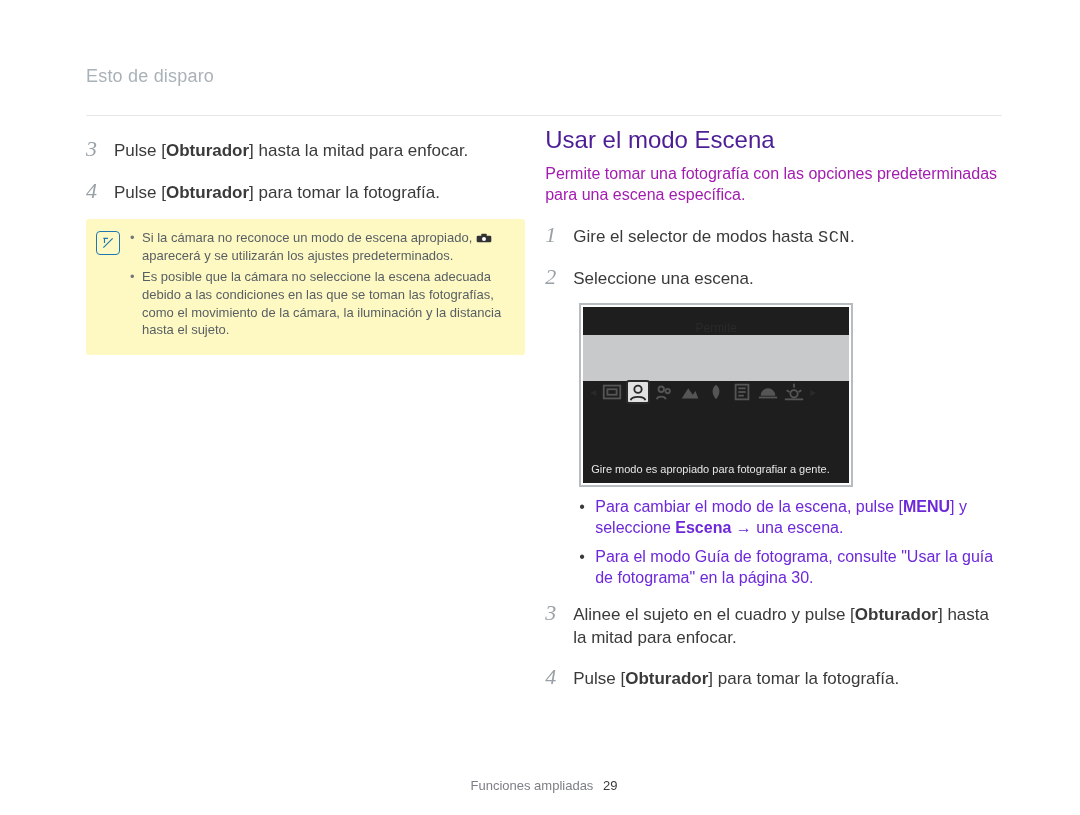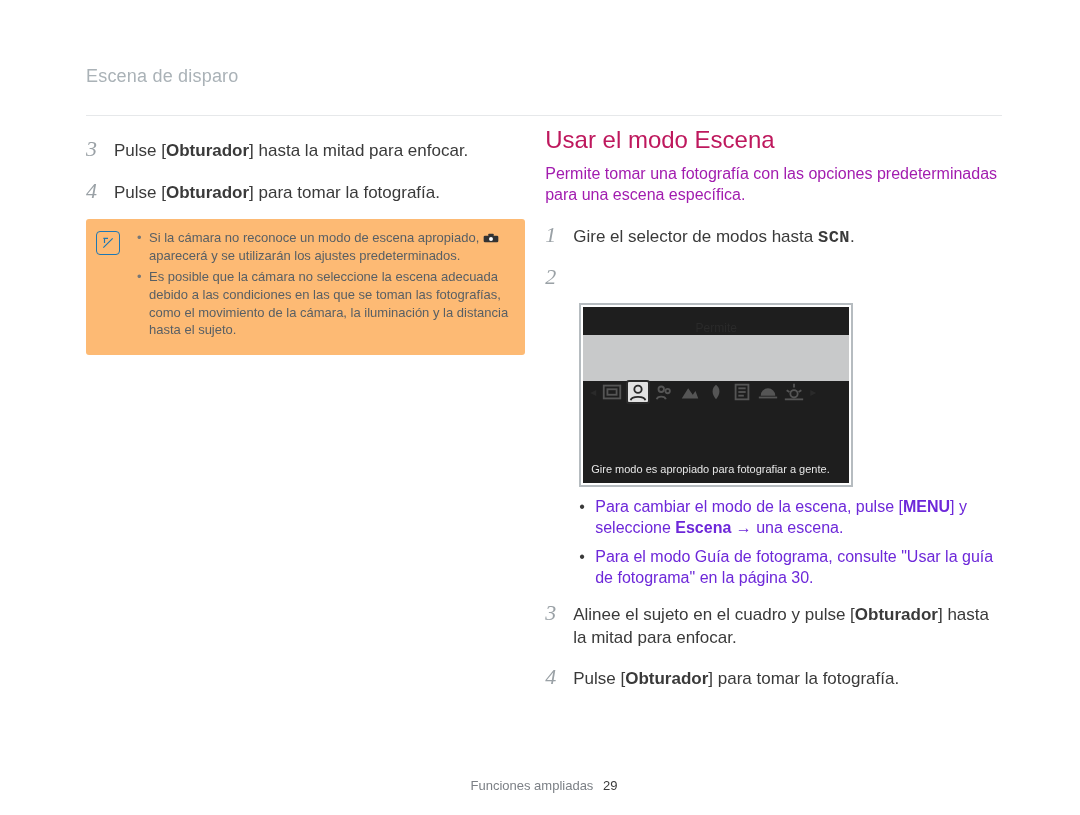--- a/index.html
+++ b/index.html
@@ -55,22 +55,22 @@
     font-style: italic;
     font-size: 22px;
     color: #9aa1a6;
     width: 16px;
     flex: 0 0 auto;
   }
   .step-text { flex: 1; }
   .step-text b { font-weight: 700; }
   .callout {
     display: flex;
-    gap: 17px;
-    background: #fdba74;
+    gap: 10px;
+    background: #fef9c3;
     border-radius: 3px;
     padding: 10px 14px 12px 10px;
     margin-top: 14px;
     font-size: 13px;
     line-height: 1.35;
     color: #585f64;
   }
   .callout-icon {
     width: 22px;
     height: 22px;
@@ -92,33 +92,33 @@
     left: 0; top: 0;
     color: #777;
   }
   .inline-icon {
     display: inline-block;
     width: 16px; height: 12px;
     vertical-align: -1px;
   }
   .section-title {
     font-size: 24px;
-    color: #be185d;
+    color: #4c1d95;
     font-weight: 400;
     margin: -2px 0 10px 0;
   }
   .intro {
     font-size: 16px;
     color: #a21caf;
     line-height: 1.3;
     margin-bottom: 14px;
   }
   .scn {
     font-family: "Courier New", monospace;
-    font-weight: 700;
+    font-weight: 400;
     letter-spacing: 0.5px;
   }
   .lcd {
     width: 274px;
     margin: 6px 0 6px 34px;
     border: 2px solid #b6bcc0;
     background: #ffffff;
     box-sizing: border-box;
   }
   .lcd-inner {
@@ -200,21 +200,21 @@
     font-size: 13px;
     color: #7c8086;
   }
   .footer .pagenum { color: #3a3a3a; margin-left: 6px; }
 </style>
 </head>
 <body>
 
 <div class="page">
 
-  <div class="header-label">Escena de disparo</div>
+  <div class="header-label">Esto de disparo</div>
   <hr class="hr">
 
   <div class="columns">
 
     <div class="col">
 
       <div class="step-line">
         <span class="step-num">3</span>
         <span class="step-text">
           <span>Pulse [</span><b>Obturador</b><span>] hasta la mitad para enfocar.</span>
@@ -258,20 +258,21 @@
 
       <div class="step-line">
         <span class="step-num">1</span>
         <span class="step-text">
           <span>Gire el selector de modos hasta </span><span class="scn">SCN</span><span>.</span>
         </span>
       </div>
 
       <div class="step-line">
         <span class="step-num">2</span>
+        <span class="step-text">Seleccione una escena.</span>
       </div>
 
       <div class="lcd">
         <div class="lcd-inner">
           <div class="lcd-label">Permite</div>
           <div class="lcd-top">
             <div class="scene-row">
               <span class="arr">◂</span>
               <span class="scene-icon">
                   <svg viewBox="0 0 24 24">

